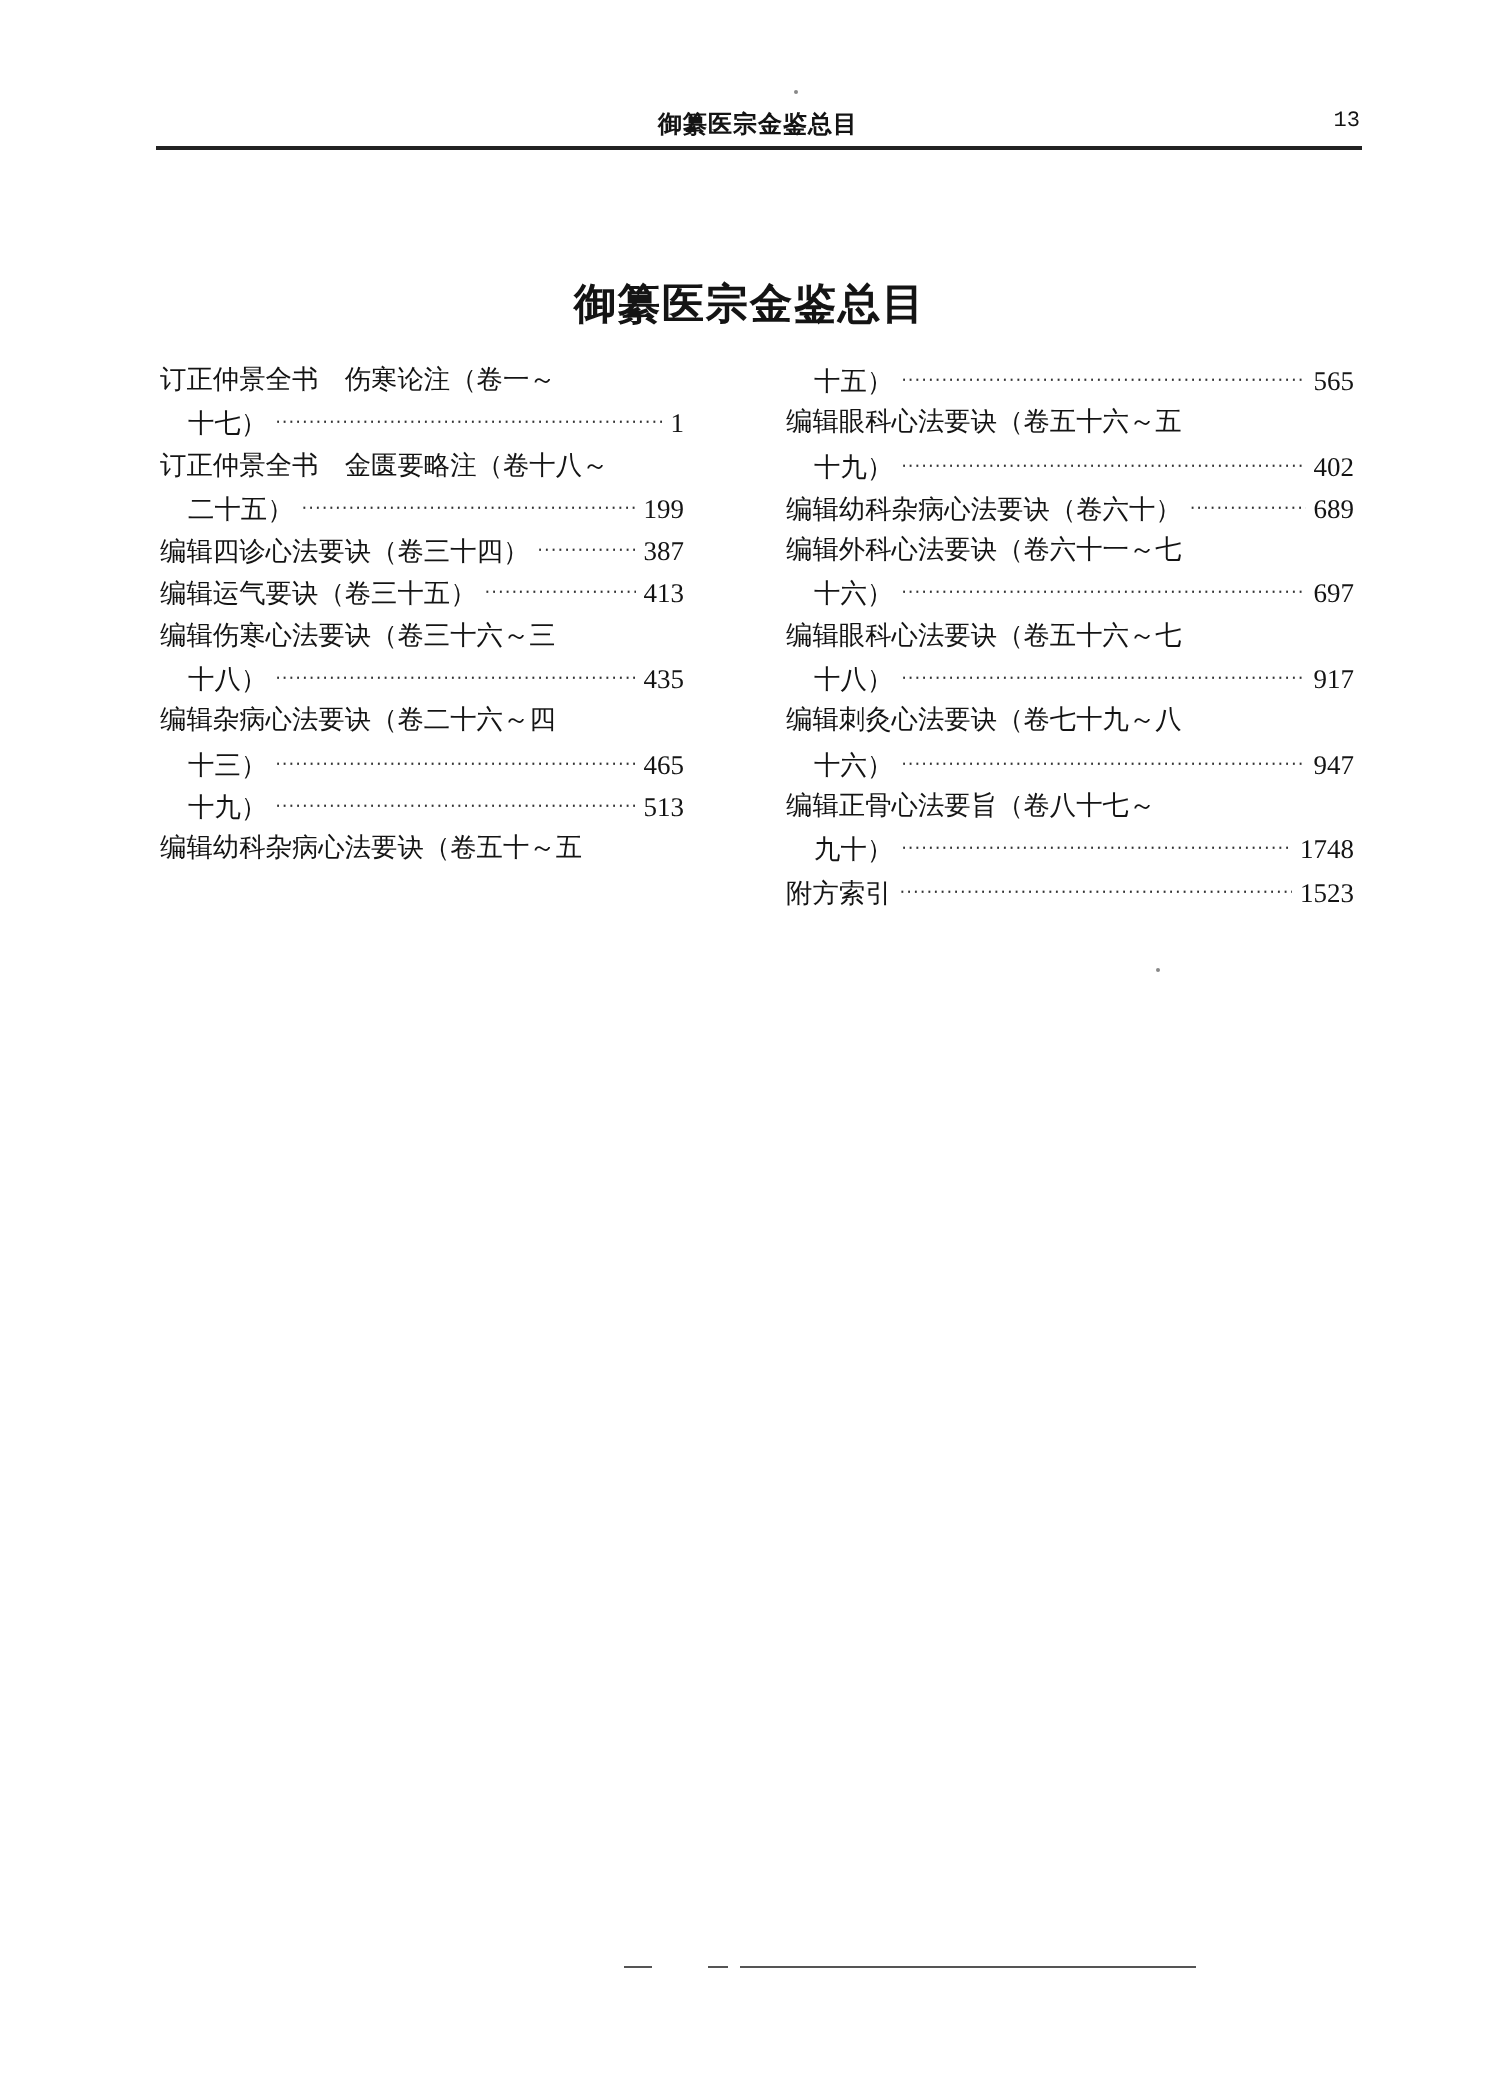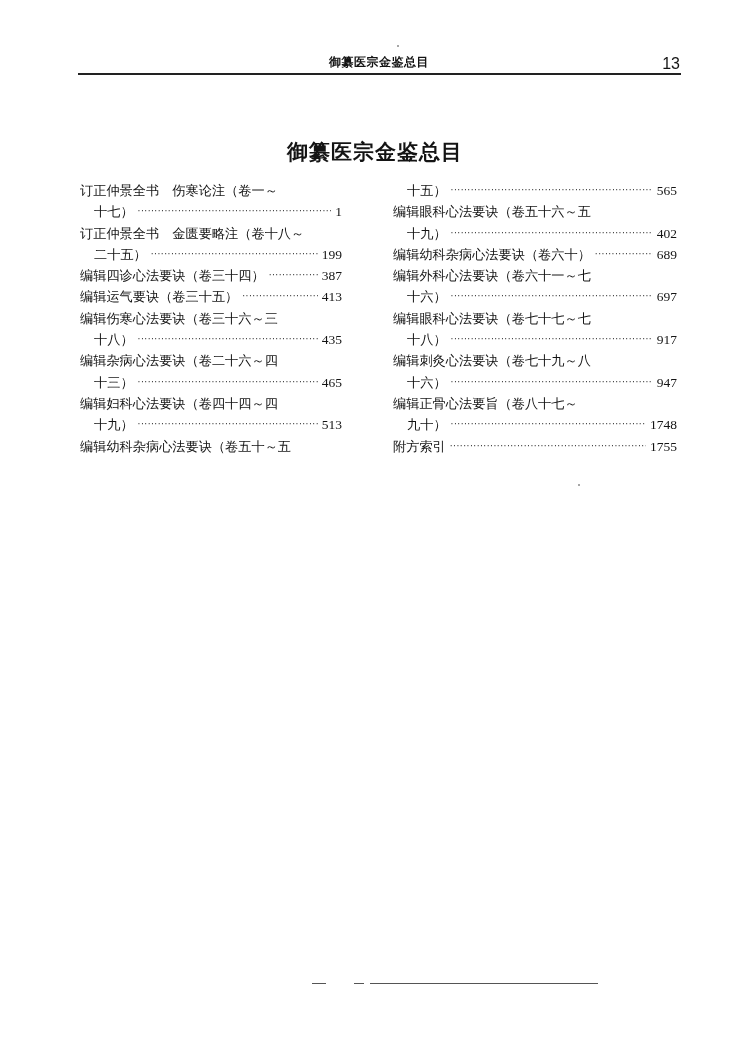--- a/index.html
+++ b/index.html
@@ -8,21 +8,21 @@
     font-family: "DejaVu Sans", "Liberation Sans", sans-serif; color: #141414;
   }
   .running-header {
     position: absolute; left: 78px; top: 54px; width: 602px; height: 20px;
   }
   .running-title {
     position: absolute; left: 0; right: 0; top: 0; text-align: center;
     font-size: 12px; font-weight: bold; letter-spacing: 0.5px;
   }
   .page-number {
-    position: absolute; right: 0; top: 1px; font-family: Liberation Sans, sans-serif; font-size: 16px;
+    position: absolute; right: 0; top: 1px; font-family: Liberation Mono, monospace; font-size: 11px;
   }
   .header-rule {
     position: absolute; left: 78px; top: 73px; width: 603px; height: 2px; background: #222;
   }
   .main-title {
     position: absolute; left: 0; right: 0; top: 138px; text-align: center;
     font-size: 21px; font-weight: bold; letter-spacing: 1px;
   }
   .toc-col { position: absolute; top: 180px; width: 262px; }
   .toc-col.left { left: 80px; }
@@ -101,23 +101,20 @@
 
   <div class="line">
       <span class="txt">编辑杂病心法要诀（卷二十六～四</span>
     </div>
   <div class="line cont">
       <span class="txt">十三）</span>
       <span class="leader"></span>
       <span class="pg">465</span>
     </div>
 
-  <div class="line">
-      <span class="txt">编辑妇科心法要诀（卷四十四～四</span>
-    </div>
   <div class="line cont">
       <span class="txt">十九）</span>
       <span class="leader"></span>
       <span class="pg">513</span>
     </div>
 
   <div class="line">
       <span class="txt">编辑幼科杂病心法要诀（卷五十～五</span>
     </div>
 </div>
@@ -148,21 +145,21 @@
   <div class="line">
       <span class="txt">编辑外科心法要诀（卷六十一～七</span>
     </div>
   <div class="line cont">
       <span class="txt">十六）</span>
       <span class="leader"></span>
       <span class="pg">697</span>
     </div>
 
   <div class="line">
-      <span class="txt">编辑眼科心法要诀（卷七十七～七</span>
+      <span class="txt">编辑眼科心法要诀（卷五十六～七</span>
     </div>
   <div class="line cont">
       <span class="txt">十八）</span>
       <span class="leader"></span>
       <span class="pg">917</span>
     </div>
 
   <div class="line">
       <span class="txt">编辑刺灸心法要诀（卷七十九～八</span>
     </div>
@@ -177,21 +174,21 @@
     </div>
   <div class="line cont">
       <span class="txt">九十）</span>
       <span class="leader"></span>
       <span class="pg">1748</span>
     </div>
 
   <div class="line">
       <span class="txt">附方索引</span>
       <span class="leader"></span>
-      <span class="pg">1755</span>
+      <span class="pg">1523</span>
     </div>
 </div>
 
 <div class="speck" style="left:397px; top:45px;"></div>
 <div class="speck" style="left:578px; top:484px;"></div>
 
 <div class="footer-rule" style="left:312px; width:14px;"></div>
 <div class="footer-rule" style="left:354px; width:10px;"></div>
 <div class="footer-rule" style="left:370px; width:228px;"></div>
 

